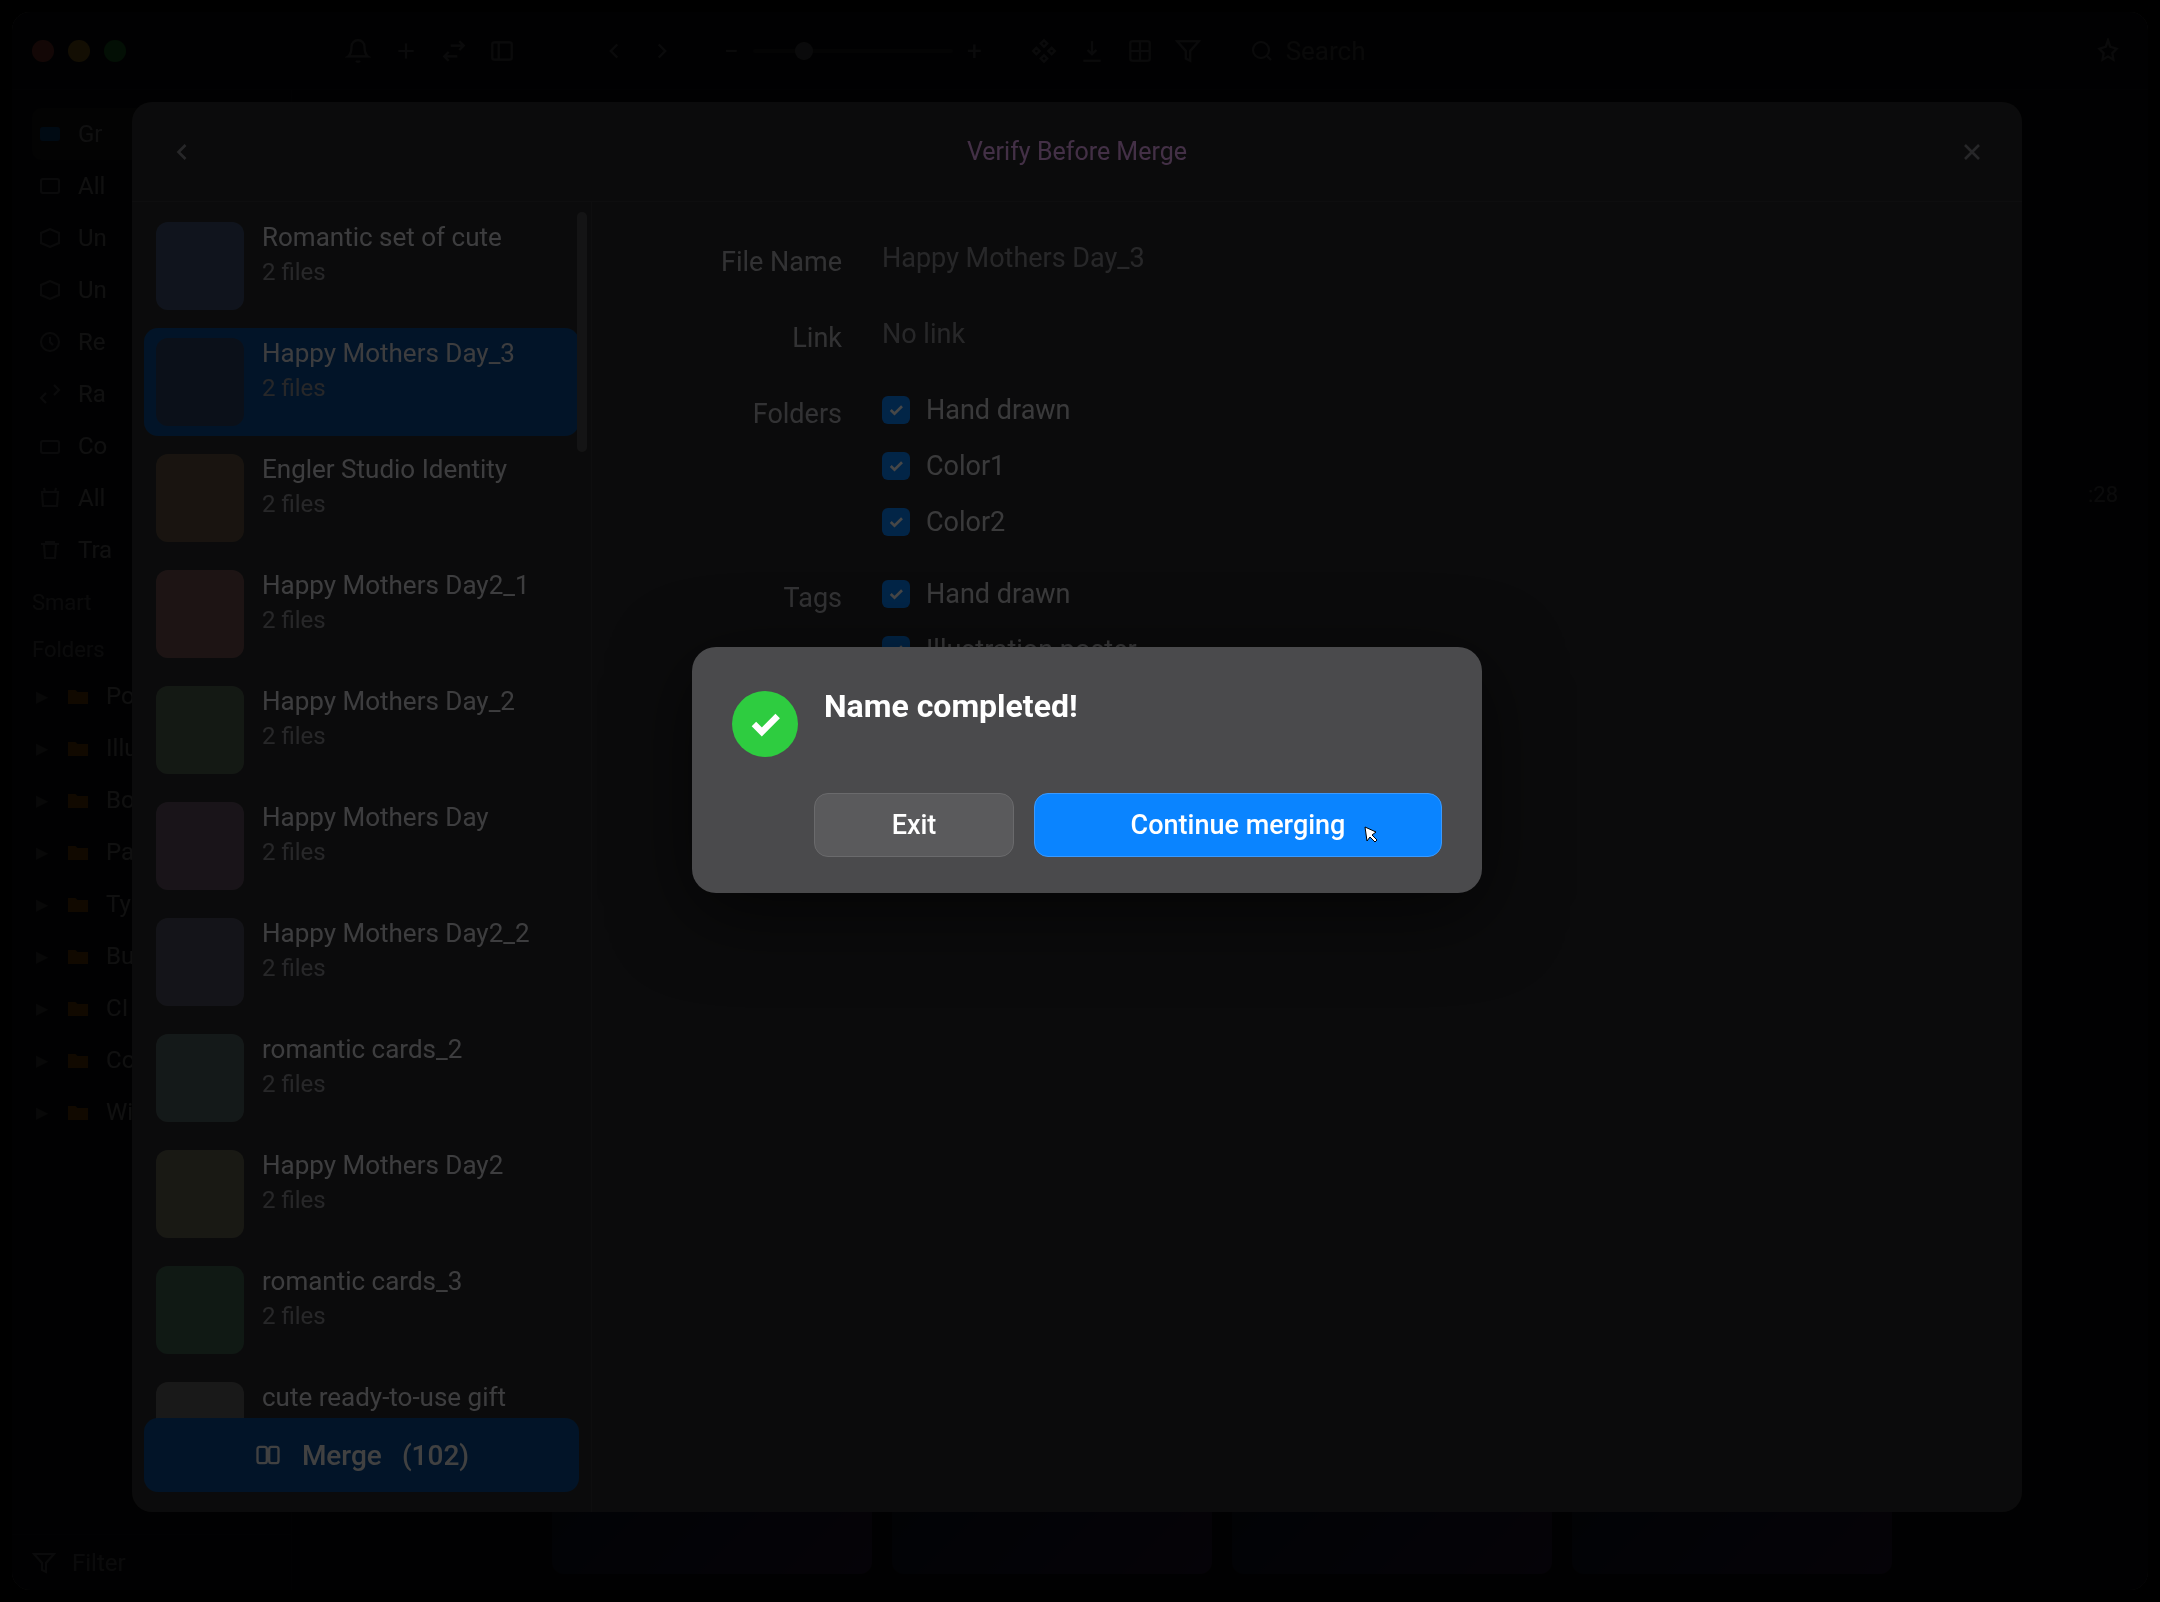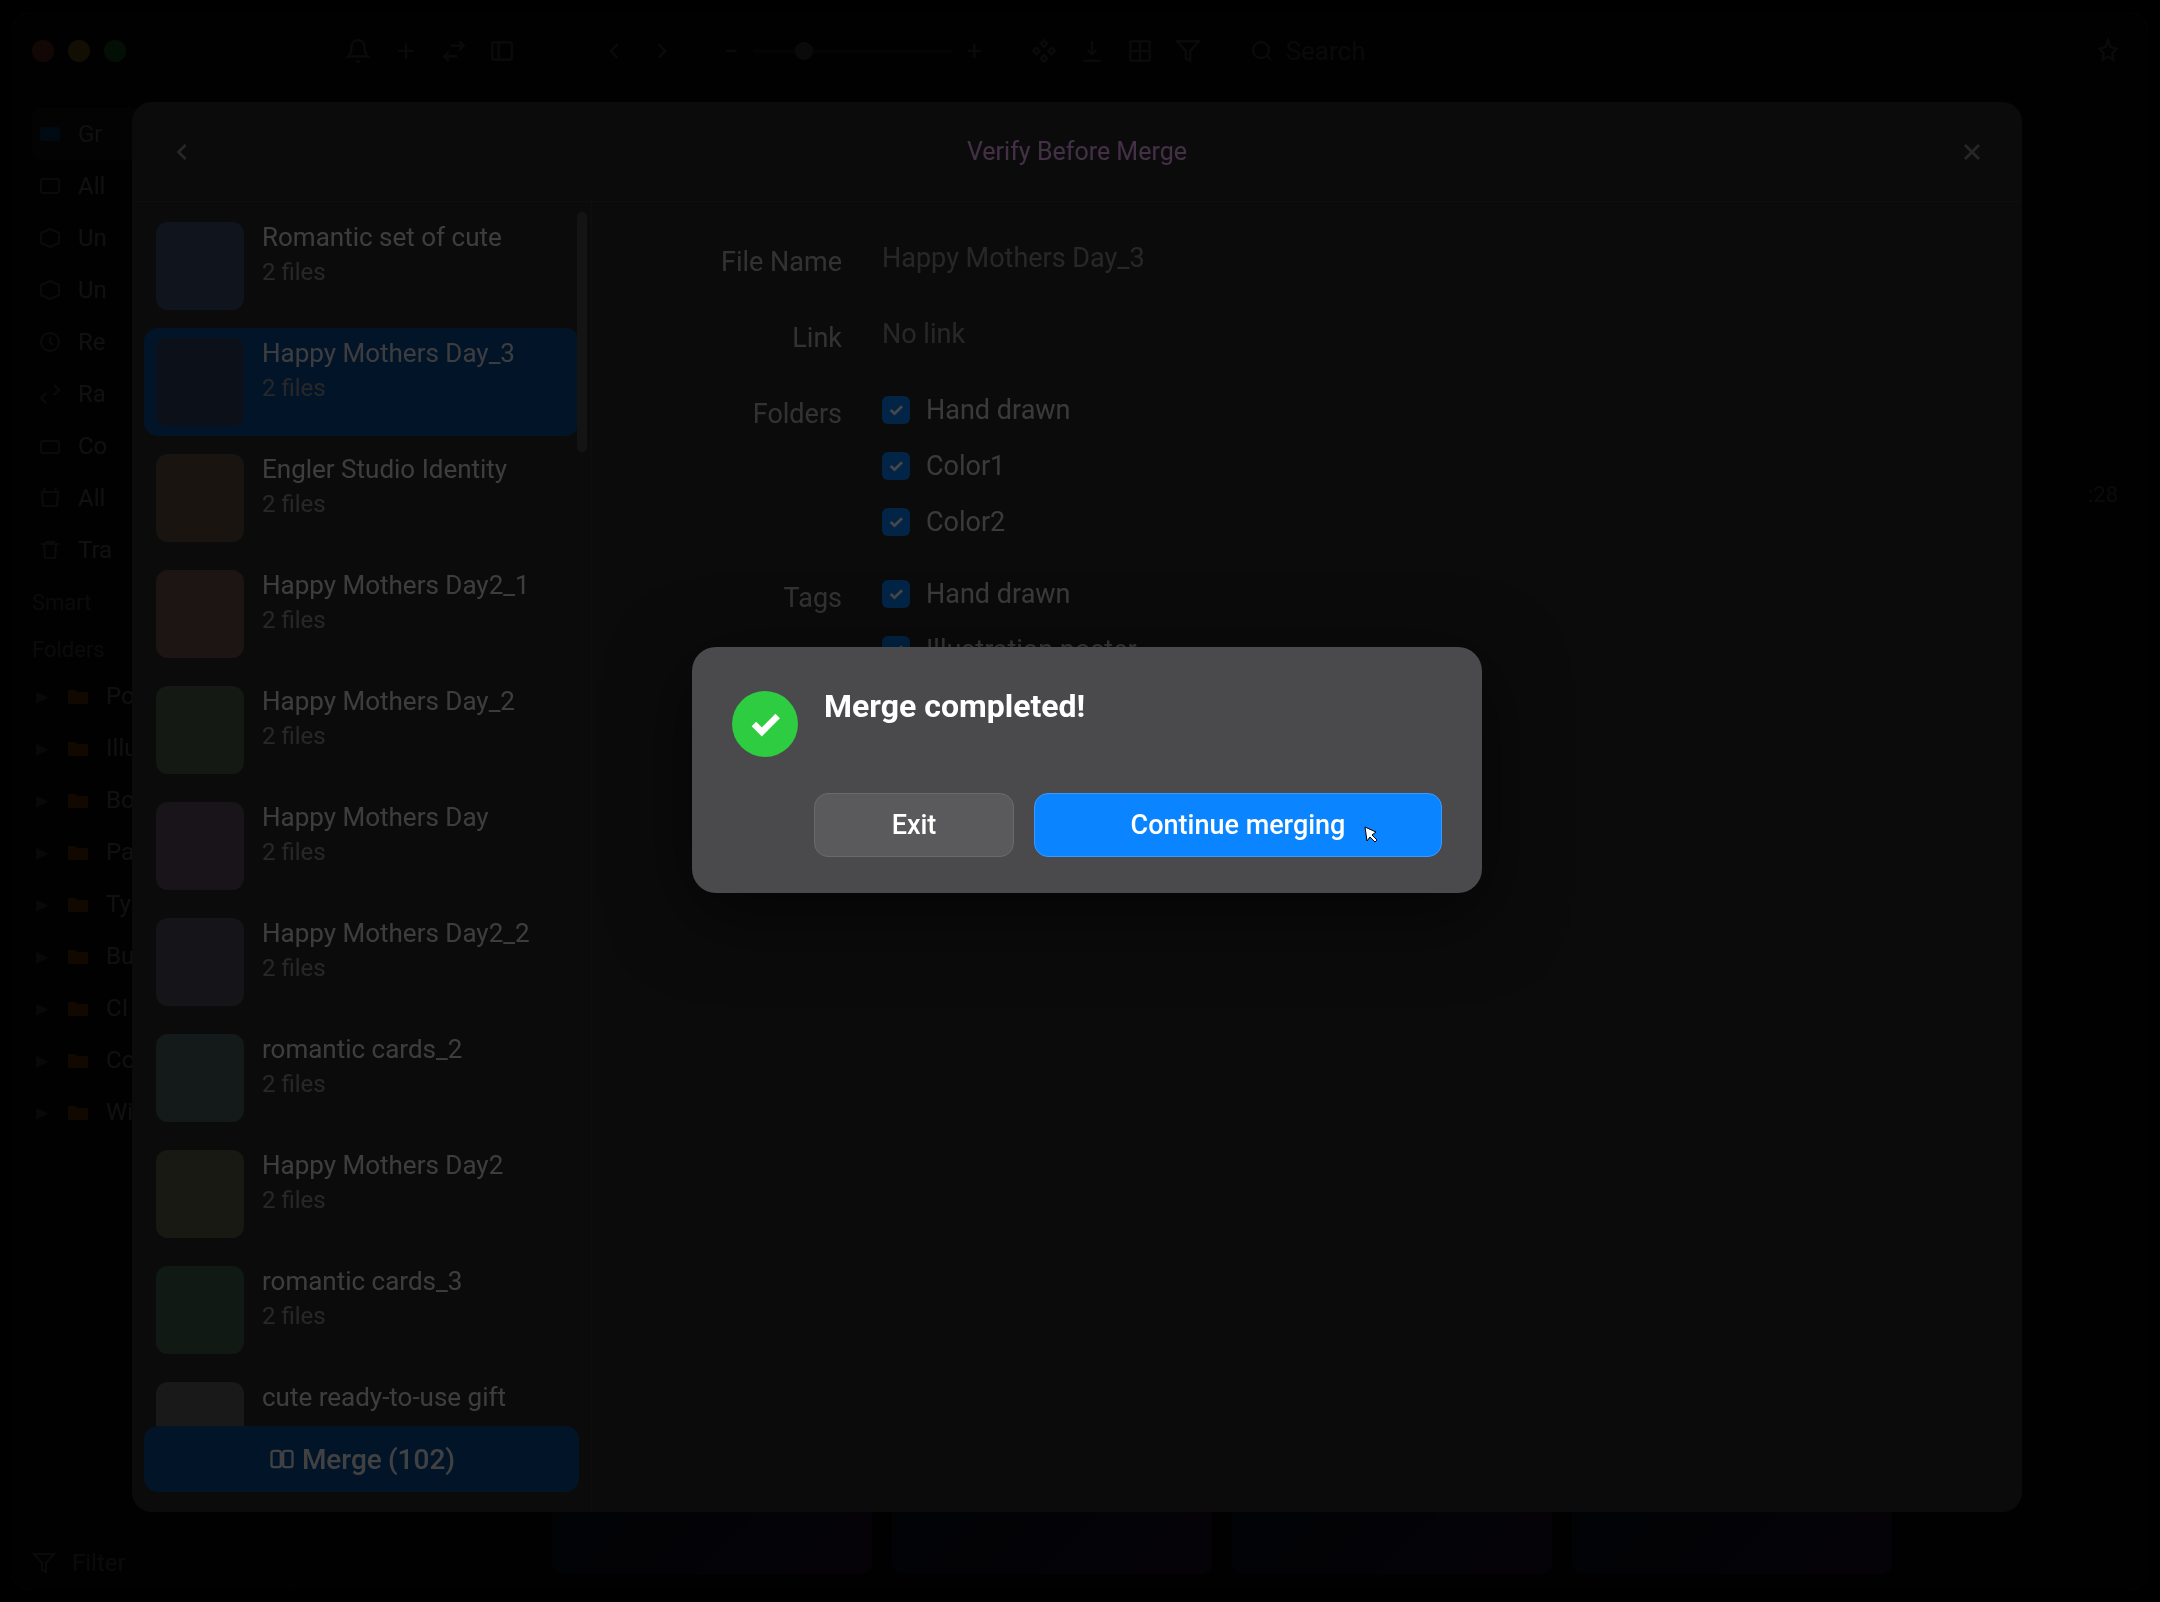--- a/index.html
+++ b/index.html
@@ -48,21 +48,21 @@
 
 .modal-body{position:absolute;top:100px;bottom:0;left:0;right:0;display:flex}
 .file-list{width:460px;border-right:1px solid rgba(255,255,255,.05);padding:10px 12px;overflow:hidden;position:relative}
 .file-item{display:flex;gap:18px;padding:10px 12px;border-radius:14px;margin-bottom:8px}
 .file-item.sel{background:#0a4a8f}
 .thumb{width:88px;height:88px;border-radius:12px;background:#3a3a3c;flex-shrink:0}
 .file-meta{display:flex;flex-direction:column;gap:6px}
 .file-name{color:#dcdce0;font-size:26px}
 .file-count{color:#8e8e93;font-size:24px}
 .scrollbar{position:absolute;right:4px;top:10px;width:10px;height:240px;background:#4a4a4c;border-radius:5px}
-.merge-btn{position:absolute;left:12px;right:12px;bottom:20px;height:66px;background:#0a4a8f;border-radius:14px;display:flex;align-items:center;justify-content:center;gap:6px;color:#e8e8ea;font-size:28px;font-weight:500}
+.merge-btn{position:absolute;left:12px;right:12px;bottom:20px;height:74px;background:#0a4a8f;border-radius:14px;display:flex;align-items:center;justify-content:center;gap:20px;color:#e8e8ea;font-size:28px;font-weight:500}
 .merge-btn svg{width:28px;height:28px;stroke:#e8e8ea;stroke-width:2;fill:none}
 
 .detail{flex:1;padding:40px 60px}
 .drow{display:flex;align-items:flex-start;margin-bottom:40px;gap:40px}
 .dlabel{width:190px;text-align:right;color:#b5b5b9;font-size:27px;padding-top:4px}
 .dval{color:#8e8e93;font-size:27px}
 .checks{display:flex;flex-wrap:wrap;gap:24px 60px;flex:1}
 .chk{display:flex;align-items:center;gap:16px;min-width:520px}
 .chkbox{width:28px;height:28px;border-radius:6px;background:#0a84ff;display:flex;align-items:center;justify-content:center;flex-shrink:0}
 .chkbox svg{width:18px;height:18px;stroke:#fff;stroke-width:3.5;fill:none}
@@ -528,21 +528,21 @@
   <div class="dim" style="z-index:8"></div>
 
   <div class="dialog">
     <div class="dlg-top">
       <div class="dlg-icon">
         <svg viewBox="0 0 24 24">
             <path d="M5 12l5 5L20 7"></path>
           </svg>
       </div>
       <div>
-        <div class="dlg-title">Merge completed!</div>
+        <div class="dlg-title">Name completed!</div>
       </div>
     </div>
     <div class="dlg-buttons">
       <button class="dlg-btn exit">Exit</button>
       <button class="dlg-btn cont">
         <span>Continue merging</span>
         <svg class="cursor" viewBox="0 0 24 24">
             <path d="M8 3l2 14 3-4 5 5 2-2-5-5 4-3z" fill="#fff" stroke="#000" stroke-width="1"></path>
           </svg>
       </button>

